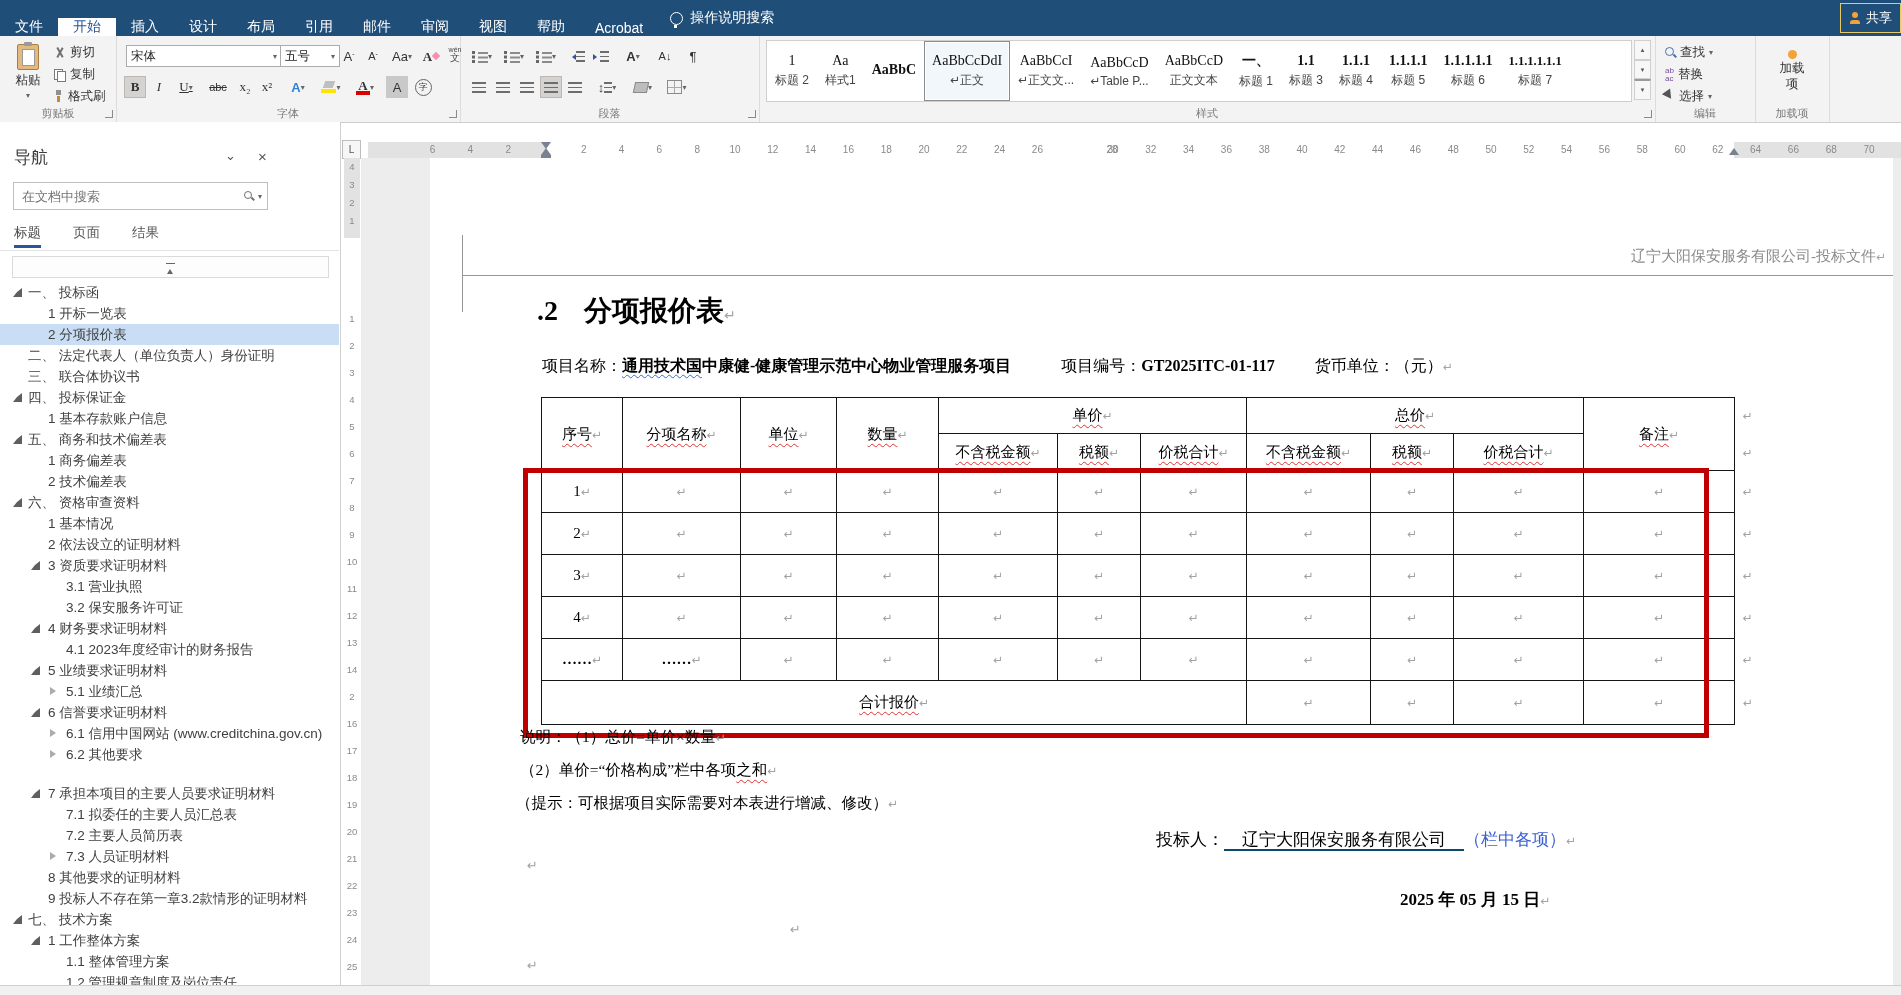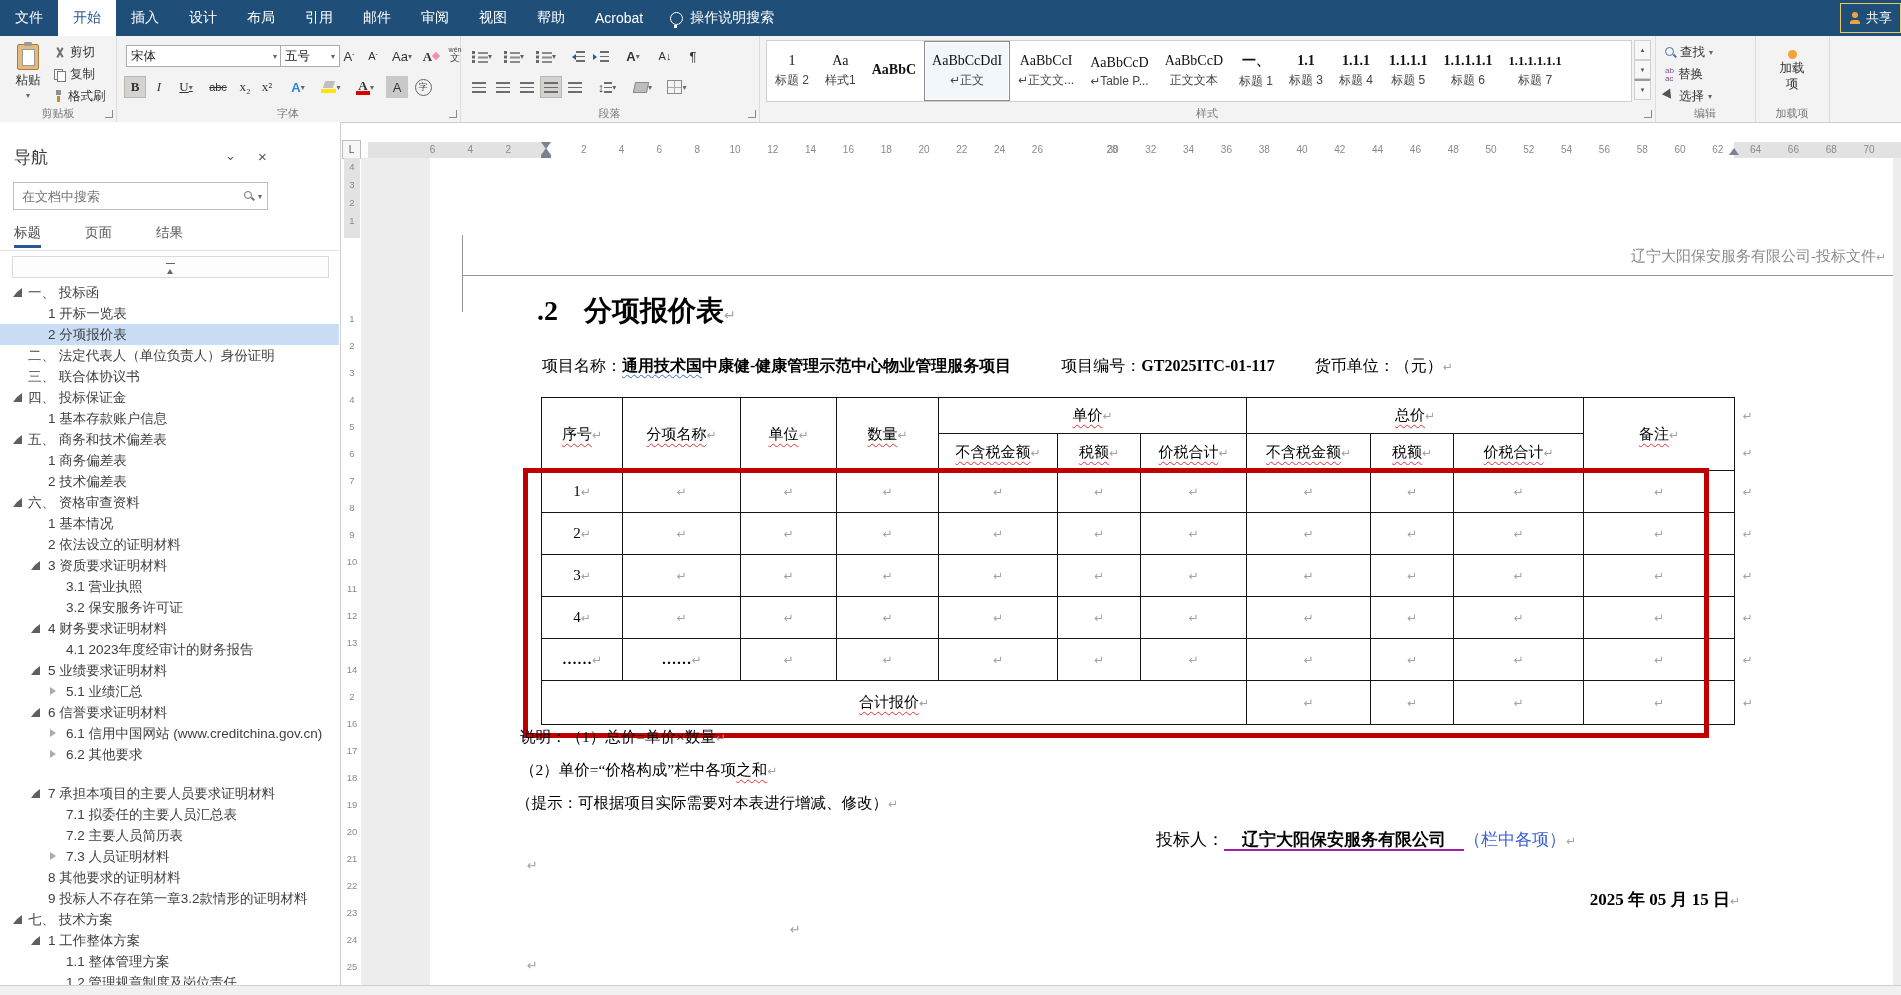--- a/index.html
+++ b/index.html
@@ -88,21 +88,21 @@
   .gsbtn{flex:1;border:1px solid #cfcfcf;background:#f7f7f7;display:flex;align-items:center;justify-content:center;font-size:7px;color:#555;}
   
   .navpane{position:absolute;left:0;top:122px;width:340px;height:863px;background:#fff;border-right:1px solid #d0d0d0;}
   .navtitle{position:absolute;left:14px;top:24px;font-size:17px;color:#3d3d3d;}
   .navctl{position:absolute;top:26px;font-size:13px;color:#555;}
   .nav-search{position:absolute;left:13px;top:60px;width:253px;height:26px;border:1px solid #bfbfbf;background:#fff;display:flex;align-items:center;}
   .nav-search input{flex:1;border:none;outline:none;font-size:13px;color:#333;padding:0 8px;font-family:inherit;background:transparent;}
   .mag{width:10px;height:10px;position:relative;margin-right:4px;}
   .mag::before{content:"";position:absolute;left:0;top:0;width:6px;height:6px;border:1.5px solid #707070;border-radius:50%;}
   .mag::after{content:"";position:absolute;left:7px;top:7px;width:4px;height:1.5px;background:#707070;transform:rotate(45deg);}
-  .navtabs{position:absolute;left:14px;top:102px;display:flex;gap:44px;font-size:13.5px;color:#595959;}
+  .navtabs{position:absolute;left:14px;top:102px;display:flex;gap:32px;font-size:13.5px;color:#595959;}
   .navtab.active{color:#444;border-bottom:3px solid #2b579a;padding-bottom:3px;}
   .navsep{position:absolute;left:0;top:128px;width:339px;border-top:1px solid #e3e3e3;}
   .jumpbar{position:absolute;left:12px;top:134px;width:315px;height:20px;border:1px solid #dadada;background:#fdfdfd;
            display:flex;align-items:center;justify-content:center;}
   .jump-ico{width:9px;height:8px;border-top:1.5px solid #666;position:relative;}
   .jump-ico::after{content:"";position:absolute;left:1px;top:2px;border:3.5px solid transparent;border-bottom:5px solid #666;}
   .navlist{position:absolute;left:0;top:160px;width:339px;}
   .navitem{height:21px;line-height:21px;font-size:13.5px;color:#404040;white-space:nowrap;overflow:hidden;position:relative;}
   .navitem.sel{background:#c9def5;}
   .exp-open{position:absolute;width:0;height:0;border:4px solid transparent;border-right:5px solid #5f5f5f;border-bottom:5px solid #5f5f5f;top:6px;}
@@ -133,34 +133,34 @@
   .sp-red{text-decoration:underline wavy #e03131 1px;text-underline-offset:4px;}
   .sp-blue{text-decoration:underline wavy #2f6fd6 1px;text-underline-offset:3px;}
   table.quote{position:absolute;left:541px;top:397px;border-collapse:collapse;table-layout:fixed;
               font-family:"Liberation Serif","DejaVu Serif",serif;}
   table.quote th,table.quote td{border:1px solid #151515;padding:0;text-align:center;vertical-align:middle;
               font-weight:normal;font-size:15px;color:#000;}
   table.quote td.rowmark,table.quote th.rowmark{border:none;background:transparent;}
   .redbox{position:absolute;left:523px;top:468px;width:1186px;height:270px;border:5px solid #c00000;box-sizing:border-box;}
   .noteline{position:absolute;font-size:15.5px;}
   .bidder{position:absolute;left:1156px;top:828px;font-size:17px;}
-  .bidder .uline{font-weight:bold;border-bottom:2px solid #a21caf;padding:0 18px;}
+  .bidder .uline{font-weight:normal;border-bottom:2px solid #0c4a6e;padding:0 18px;}
   .seal{color:#3a5fd1;}
-  .dateline{position:absolute;left:1400px;top:888px;width:340px;text-align:right;font-size:17px;font-weight:bold;}
+  .dateline{position:absolute;left:1400px;top:888px;width:340px;text-align:left;font-size:17px;font-weight:bold;}
   .lonemk{position:absolute;font-size:13px;}
   
   .statusbar{position:absolute;left:0;top:985px;width:1901px;height:10px;background:#f1f1f1;border-top:1px solid #cfcfcf;}
 </style>
 </head>
 <body>
 
 <div class="canvas">
 
   <div class="menubar">
-    <div id="menu-tabs" style="display:flex;">
+    <div id="menu-tabs" style="display:flex;align-items:flex-end;">
         <div class="mtab">文件</div>
         <div class="mtab active">开始</div>
         <div class="mtab">插入</div>
         <div class="mtab">设计</div>
         <div class="mtab">布局</div>
         <div class="mtab">引用</div>
         <div class="mtab">邮件</div>
         <div class="mtab">审阅</div>
         <div class="mtab">视图</div>
         <div class="mtab">帮助</div>

